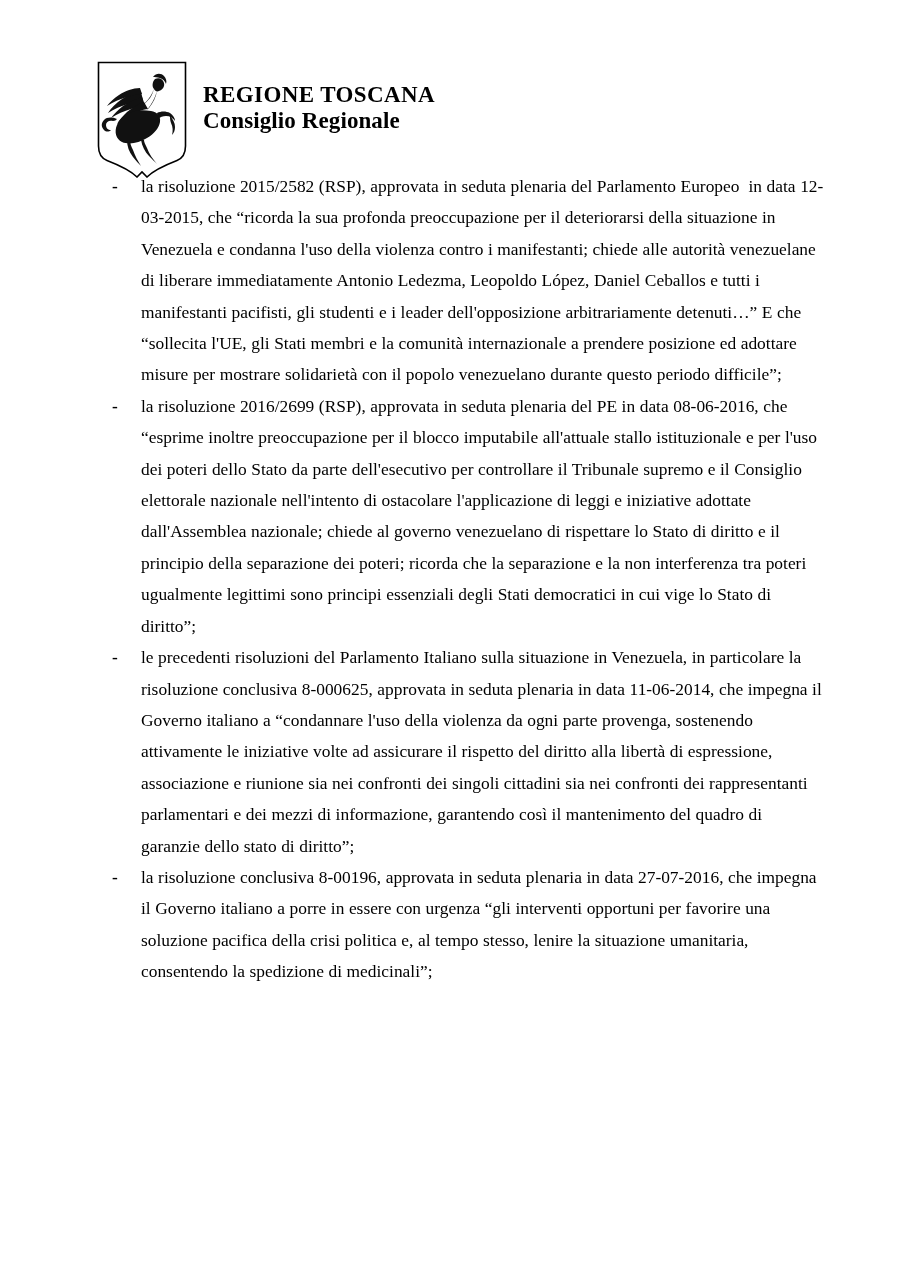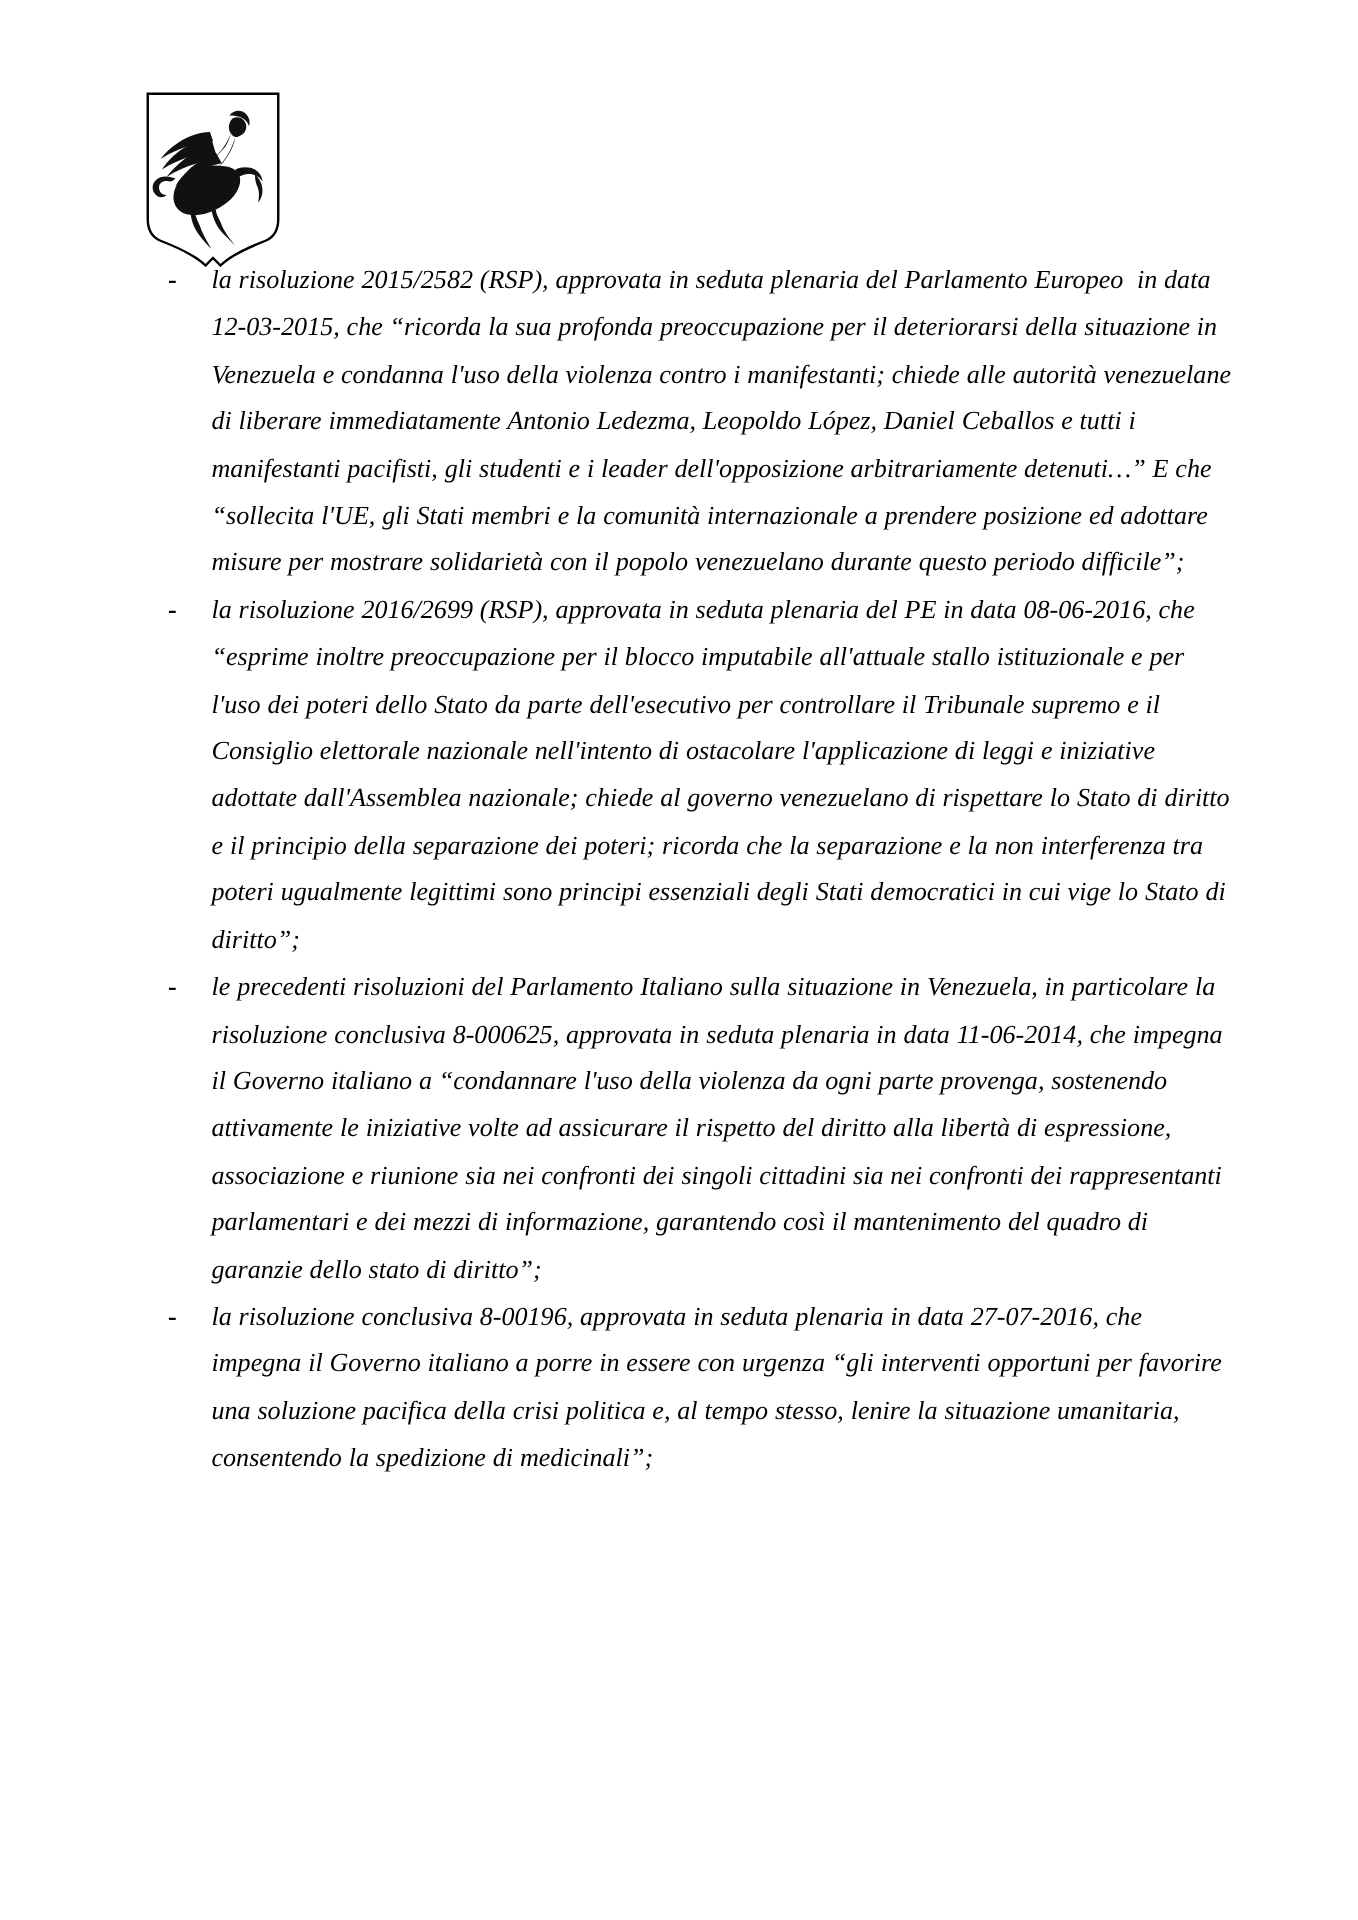--- a/index.html
+++ b/index.html
@@ -79,21 +79,20 @@
     left: 0;
     top: 0;
     font-weight: bold;
     font-size: 17.4px;
     line-height: 31.4px;
     font-family: "Liberation Serif", "DejaVu Serif", serif;
   }
   .bullet-text {
     display: block;
     white-space: pre-wrap;
-    font-style: italic;
   }
 </style>
 </head>
 <body>
 
 <div class="page">
 
   <div class="letterhead">
 
     <svg class="crest" viewBox="0 0 90 117" xmlns="http://www.w3.org/2000/svg">
@@ -119,20 +118,24 @@
         <path d="M73 55 C76 58 78 62 78 66 C78 69 77 72 75 74 C76 70 76 66 74 62 C73 59 73 57 73 55 Z"></path>
 
         <path d="M30 79 C30 85 32 91 36 96 C39 100 42 103 44 105 C41 100 38 95 36 89 C34 85 33 82 33 79 Z"></path>
         <path d="M44 79 C45 85 48 91 52 95 C55 98 58 101 60 103 C56 98 52 93 50 87 C48 83 47 81 47 79 Z"></path>
 
         <path d="M20 58 C15 56 10 56 7 59 C4 62 4 66 7 69 C9 71 12 71 14 69 C11 69 9 67 9 64 C9 61 12 59 16 60 C18 60 19 59 20 58 Z"></path>
         <path d="M12 62 C14 61 16 62 16 64 C16 66 14 67 12 66 C11 65 11 63 12 62 Z" fill="#ffffff"></path>
       </g>
     </svg>
 
+    <div class="letterhead-text">
+      <span class="org-line1">REGIONE TOSCANA</span>
+      <span class="org-line2">Consiglio Regionale</span>
+    </div>
   </div>
 
   <div class="content">
 
     <div class="bullet-item">
       <span class="bullet-marker">-</span>
       <span class="bullet-text">la risoluzione 2015/2582 (RSP), approvata in seduta plenaria del Parlamento Europeo  in data 12-03-2015, che “ricorda la sua profonda preoccupazione per il deteriorarsi della situazione in Venezuela e condanna l'uso della violenza contro i manifestanti; chiede alle autorità venezuelane di liberare immediatamente Antonio Ledezma, Leopoldo López, Daniel Ceballos e tutti i manifestanti pacifisti, gli studenti e i leader dell'opposizione arbitrariamente detenuti…” E che “sollecita l'UE, gli Stati membri e la comunità internazionale a prendere posizione ed adottare misure per mostrare solidarietà con il popolo venezuelano durante questo periodo difficile”;</span>
     </div>
 
     <div class="bullet-item">

